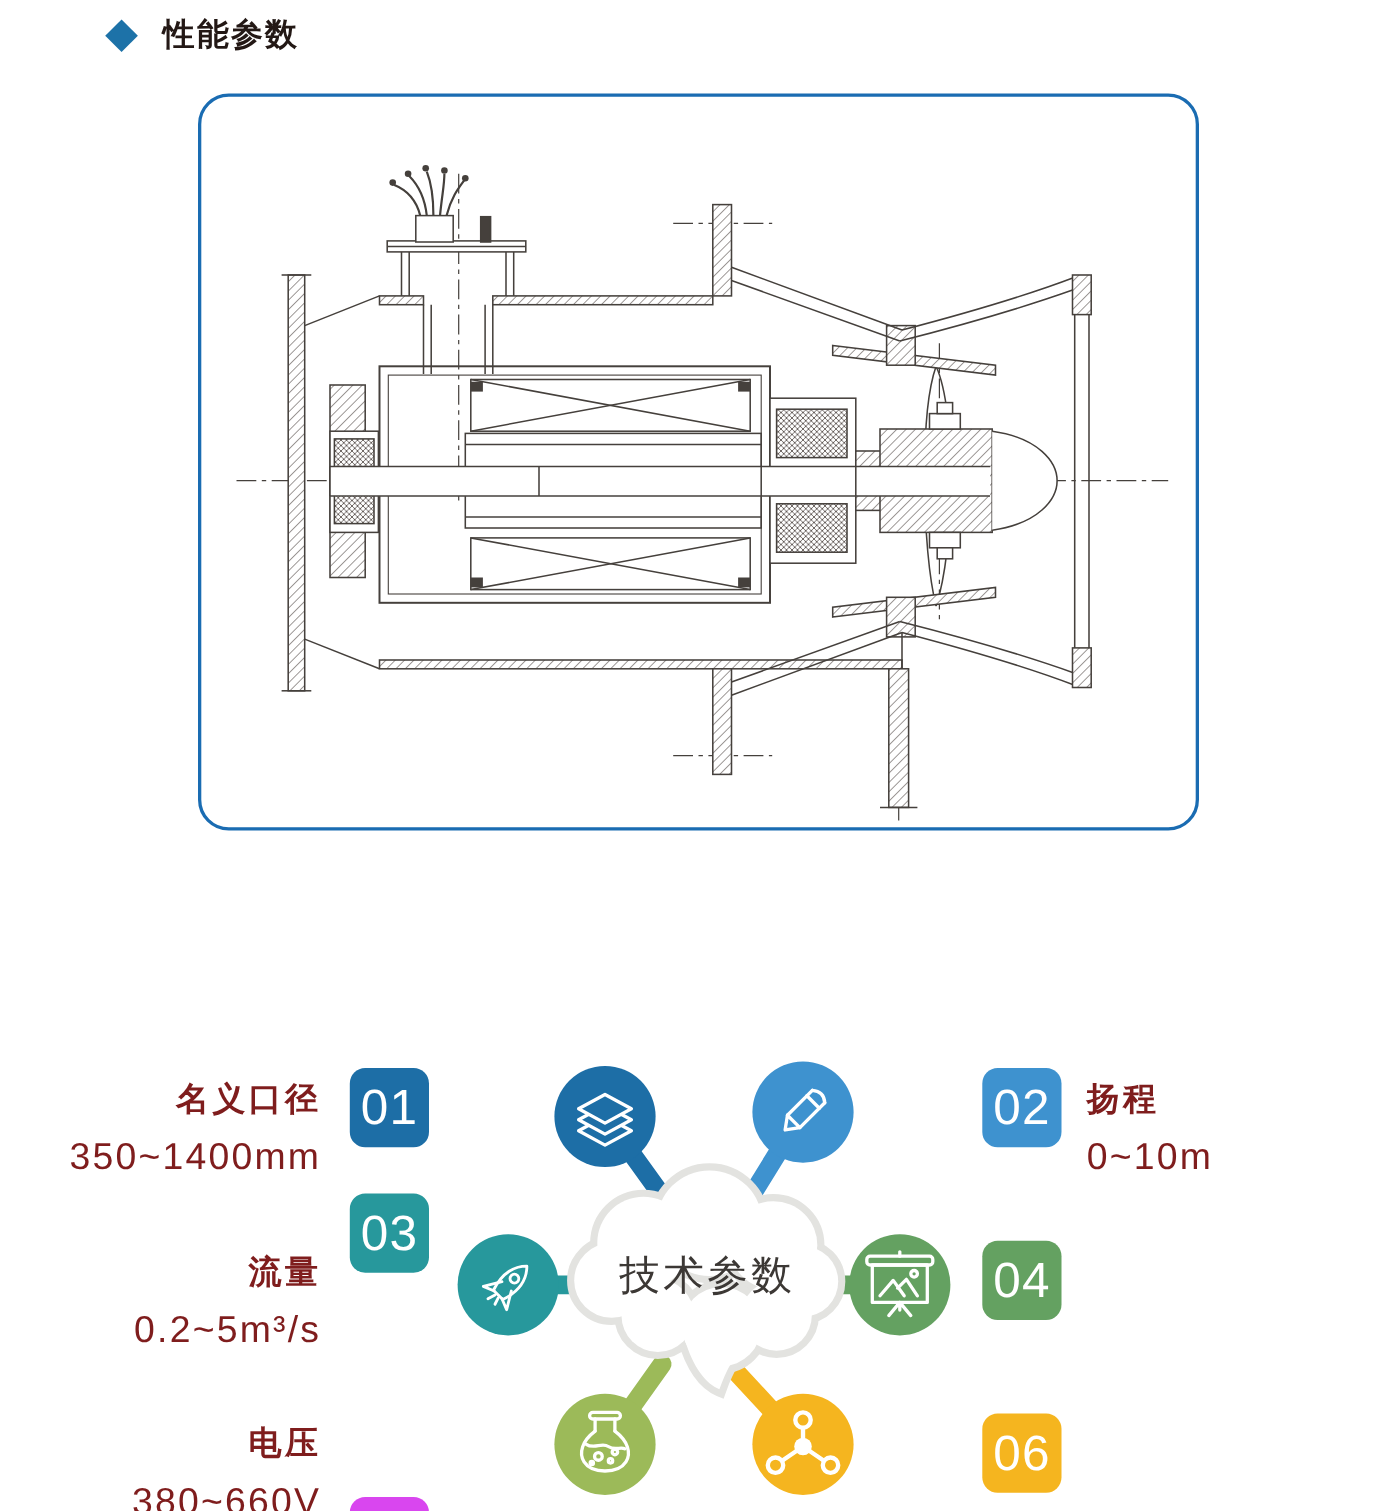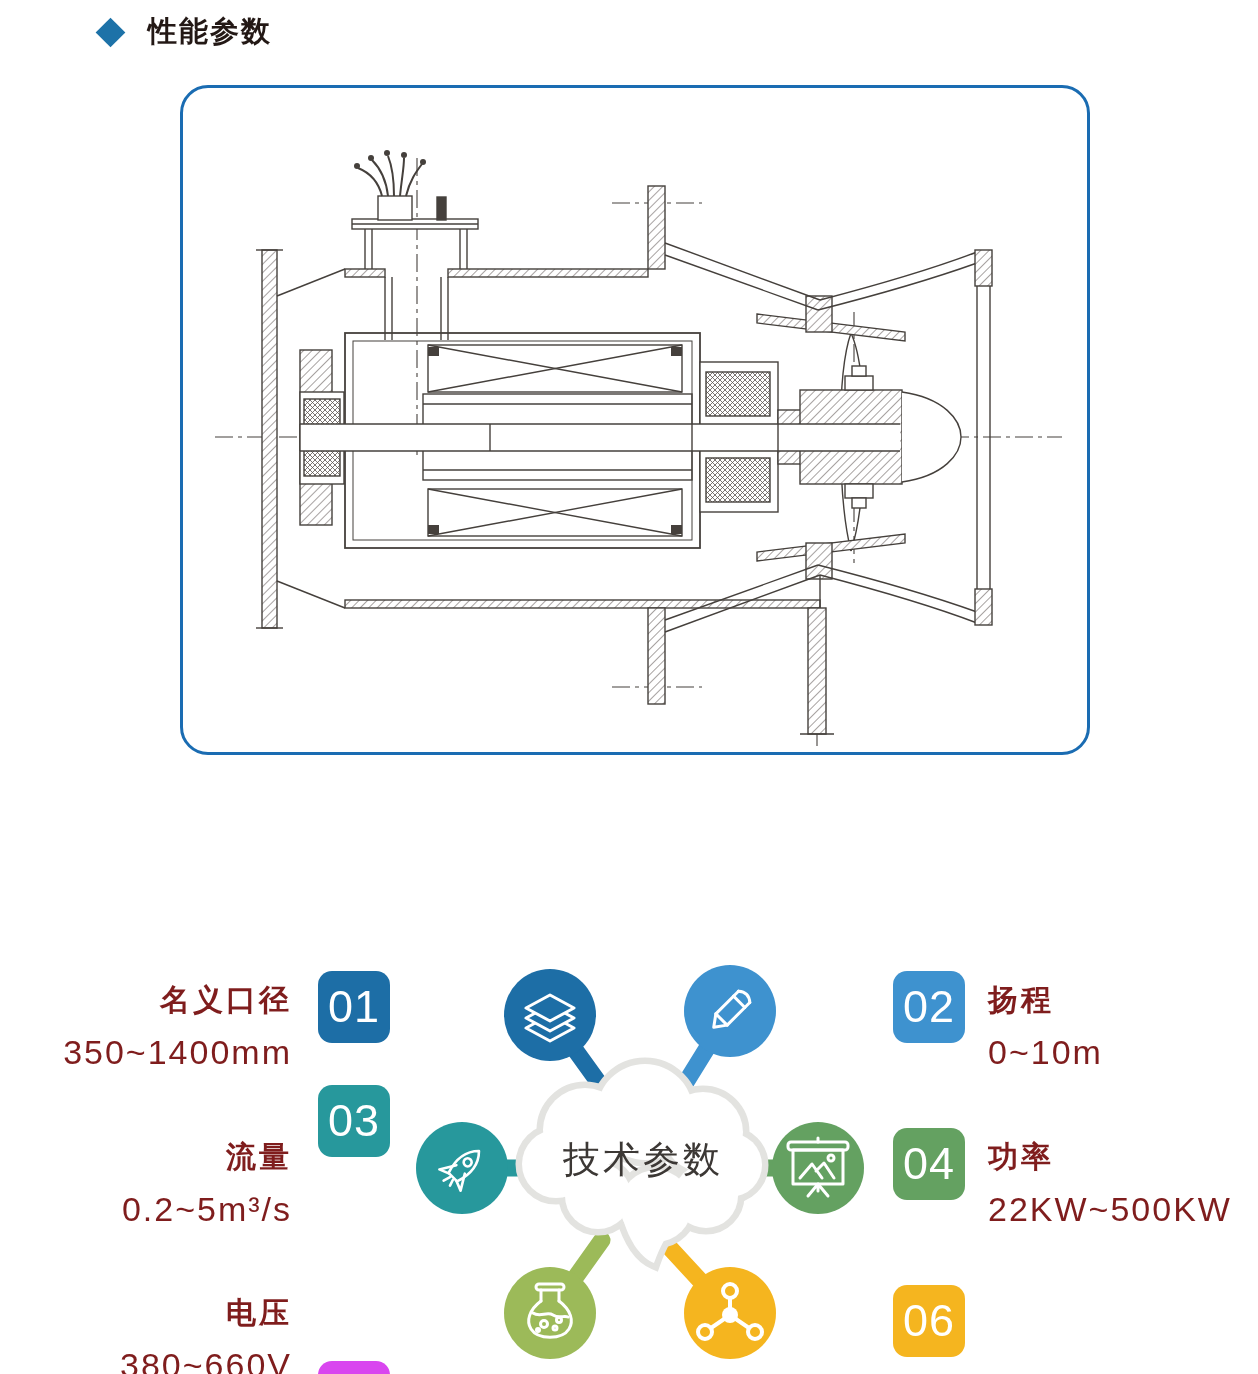--- a/index.html
+++ b/index.html
@@ -289,22 +289,18 @@
     <div class="v">350~1400mm</div>
   </div>
   <div class="lbl lbl-r r1">
     <div class="t">扬程</div>
     <div class="v">0~10m</div>
   </div>
   <div class="lbl lbl-l r2">
     <div class="t">流量</div>
     <div class="v">0.2~5m³/s</div>
   </div>
-  <div class="lbl lbl-r r2">
-    <div class="t">功率</div>
-    <div class="v">22KW~500KW</div>
-  </div>
   <div class="lbl lbl-l r3">
     <div class="t">电压</div>
     <div class="v">380~660V</div>
   </div>
 
 </div>
 
 </body></html>

